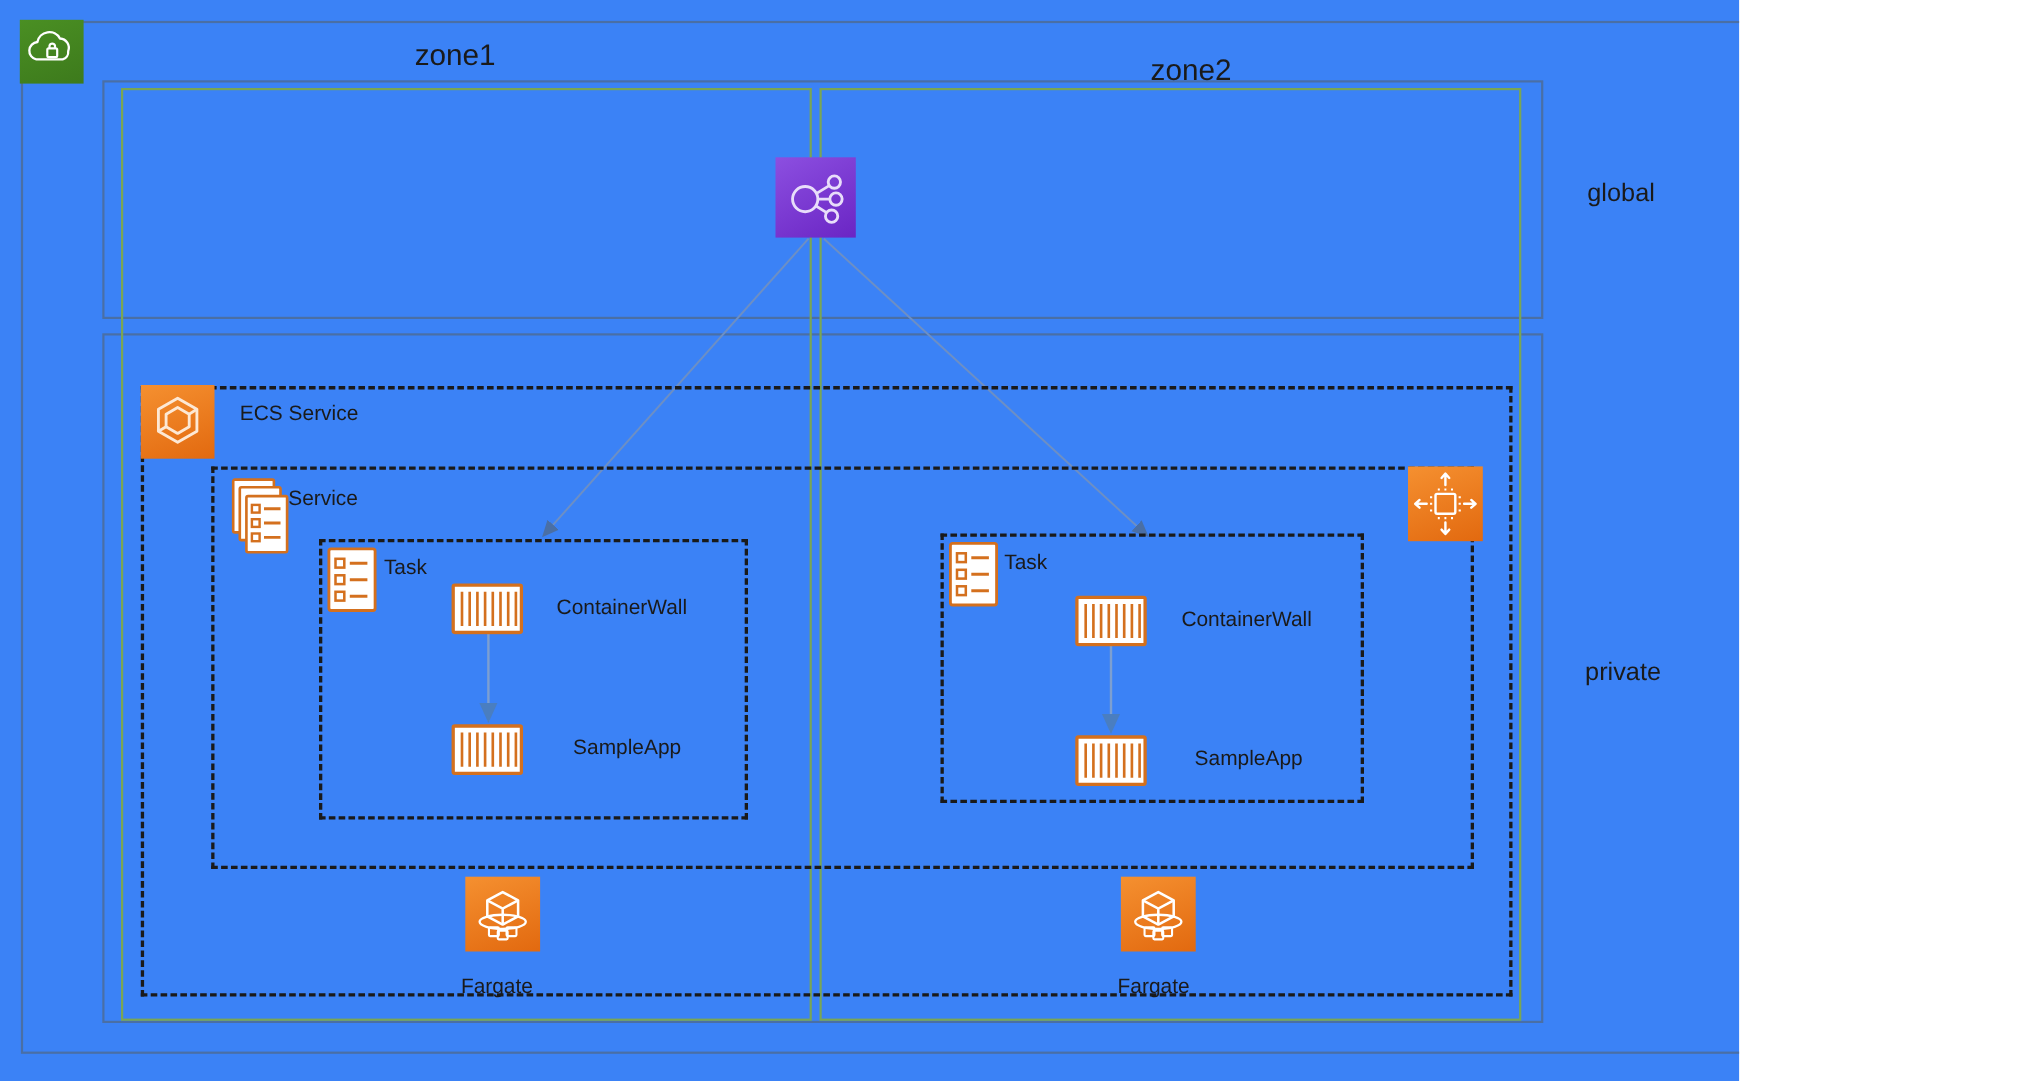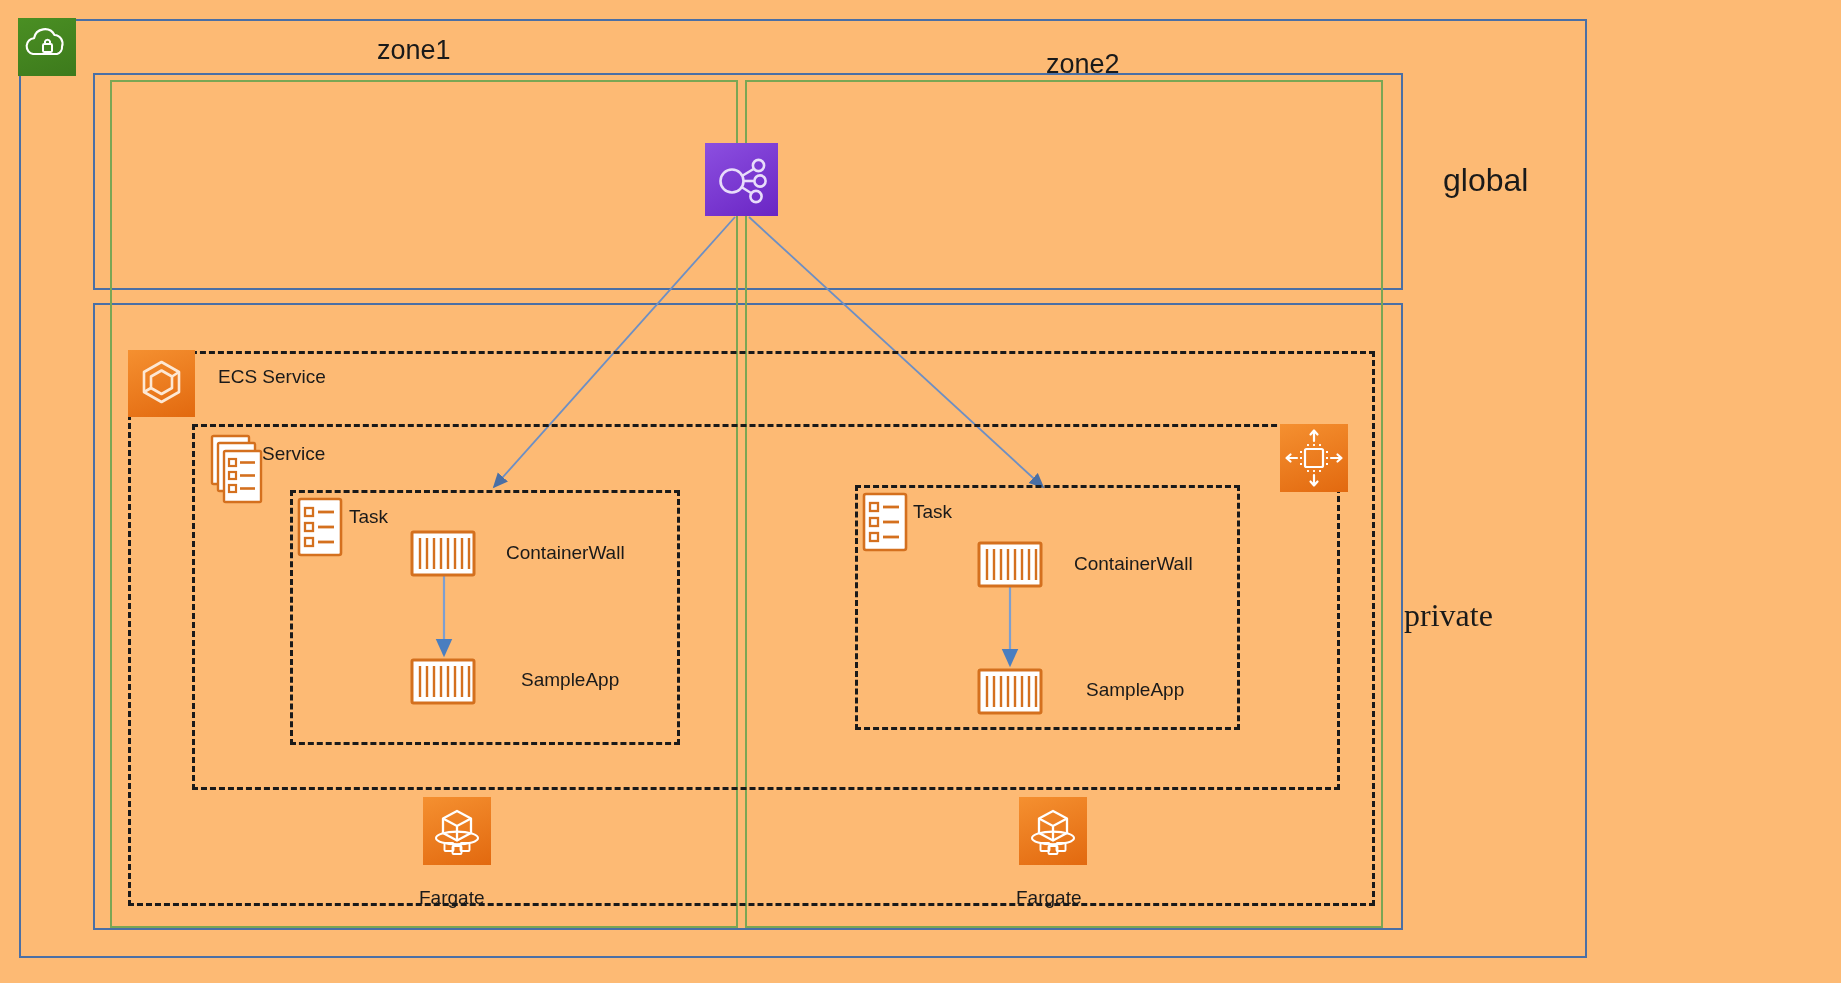--- a/index.html
+++ b/index.html
@@ -1,26 +1,26 @@
 <!DOCTYPE html>
 <html><head>
 <meta charset="utf-8">
 <title>AWS ECS Architecture Diagram</title>
 <style>
   html,body{margin:0;padding:0;background:#ffffff;}
   body{font-family:"Liberation Sans",sans-serif;}
-  #canvas{position:relative;width:1841px;height:983px;background:#fdba74;overflow:hidden;}
+  #canvas{position:relative;width:1581px;height:983px;background:#3b82f6;overflow:hidden;}
   .box{position:absolute;box-sizing:border-box;}
   .vpc-outer{border:2px solid #4a6fa5;}
   .net-blue{border:2px solid #4a6fa5;}
   .zone-green{border:2px solid #7aa654;}
   .dashed{border:3px dashed #1a1a1a;}
   .lbl{position:absolute;color:#1a1a1a;white-space:nowrap;}
   .lbl-zone{font-size:27px;}
-  .lbl-side{font-size:32px;}
+  .lbl-side{font-size:23px;}
   .lbl-node{font-size:19px;}
   .icon{position:absolute;box-sizing:border-box;}
   .icon svg{display:block;width:100%;height:100%;}
   .ico-vpc{background:linear-gradient(160deg,#4a8f23,#3d7a1c);}
   .ico-mesh{background:linear-gradient(150deg,#8c4fe0,#6a25c4);}
   .ico-orange{background:linear-gradient(160deg,#f59030,#e2690f);}
   svg.conn{position:absolute;left:0;top:0;width:1841px;height:983px;pointer-events:none;overflow:visible;}
 </style>
 </head>
 <body>
@@ -42,21 +42,21 @@
   <div class="box net-blue" style="left:93px;top:303px;width:1310px;height:627px;"></div>
 
   <div class="box zone-green" style="left:110px;top:80px;width:628px;height:848px;"></div>
 
   <div class="box zone-green" style="left:745px;top:80px;width:638px;height:848px;"></div>
 
   <div class="lbl lbl-zone" style="left:377px;top:35px;">zone1</div>
   <div class="lbl lbl-zone" style="left:1046px;top:35px;margin-top:14px;">zone2</div>
 
   <div class="lbl lbl-side" style="left:1443px;top:162px;">global</div>
-  <div class="lbl lbl-side" style="left:1404px;top:597px;font-family:Liberation Serif, serif;">private</div>
+  <div class="lbl lbl-side" style="left:1441px;top:597px;">private</div>
 
   <svg class="conn" viewBox="0 0 1841 983">
     <defs>
       <marker id="arrowhead" markerWidth="9" markerHeight="9" refX="7.4" refY="4.2" orient="auto">
         <path d="M0,0.4 L8.4,4.2 L0,8 z" fill="#4a6fa5"></path>
       </marker>
       <marker id="arrowhead2" markerWidth="9" markerHeight="9" refX="7.4" refY="4.2" orient="auto">
         <path d="M0,0.4 L8.4,4.2 L0,8 z" fill="#4a7ec0"></path>
       </marker>
     </defs>

